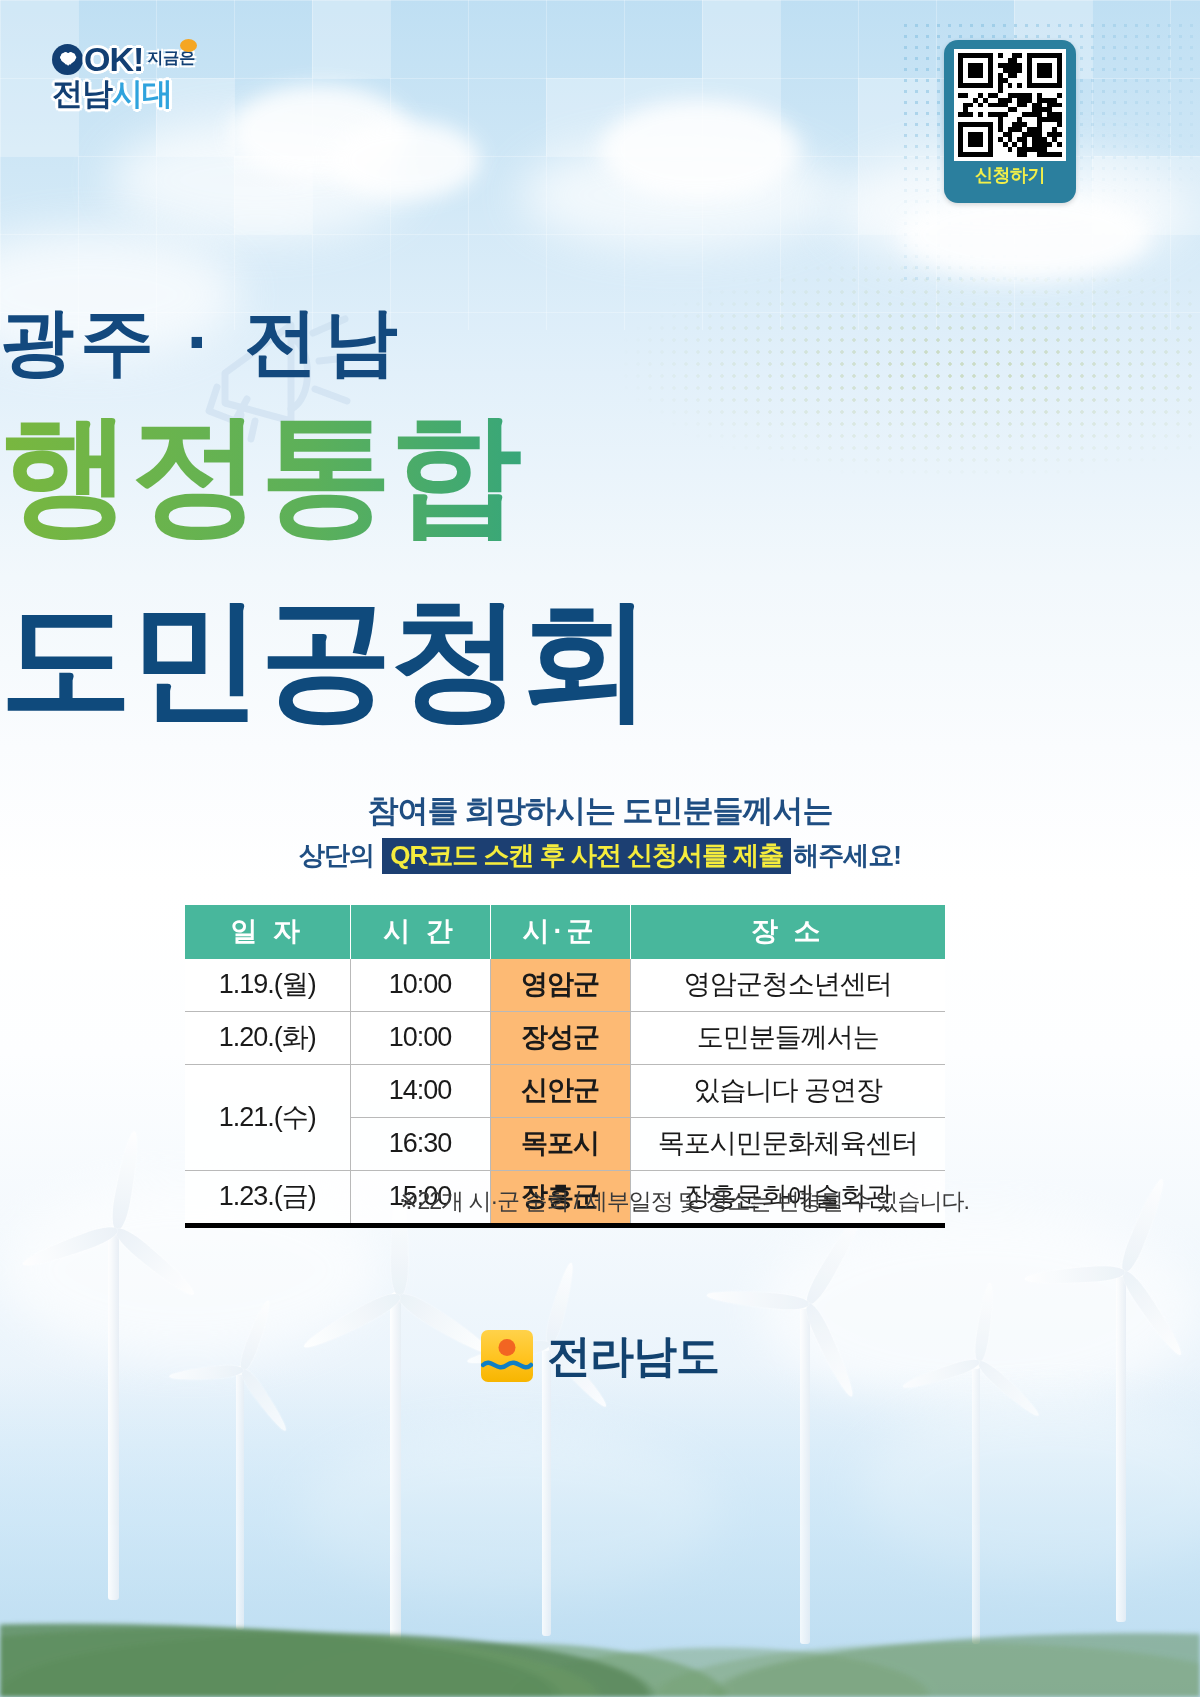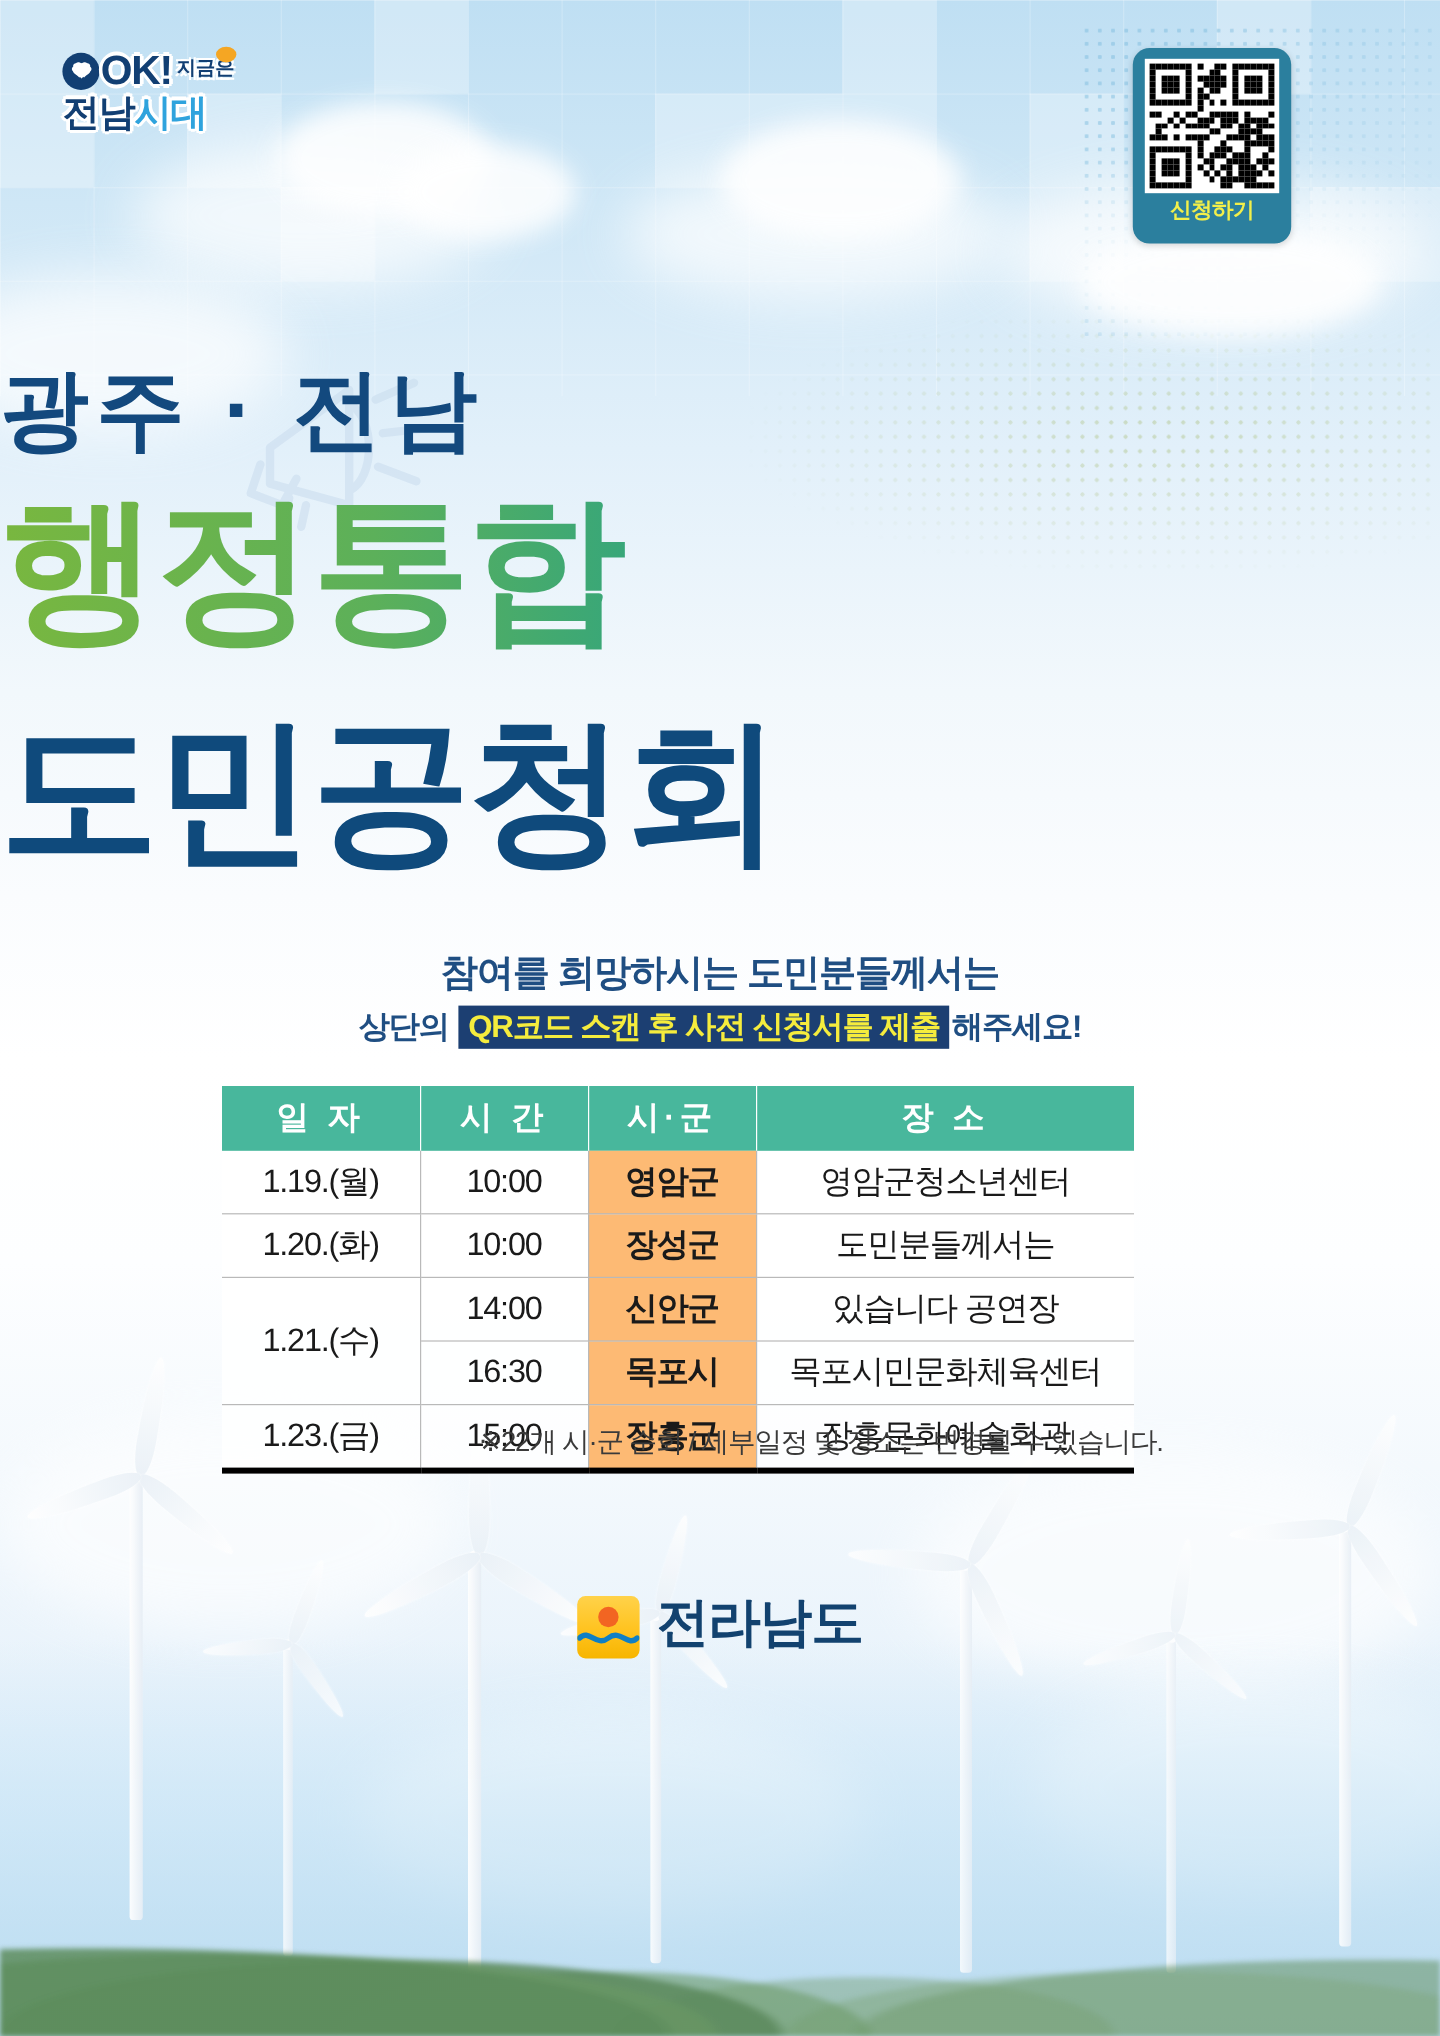--- a/index.html
+++ b/index.html
@@ -182,21 +182,21 @@
     width:52px; height:52px; border-radius:7px;
     background:linear-gradient(180deg,#ffd24a 0%,#ffc31f 55%,#f7b500 100%);
     position:relative; overflow:hidden;
   }
   .jnd-sun {
     position:absolute; left:50%; top:9px; transform:translateX(-50%);
     width:17px; height:17px; border-radius:50%; background:#f26522;
   }
   .jnd-wave { position:absolute; left:0; bottom:7px; width:52px; height:22px; }
   .jnd-text {
-    font-size:44px; font-weight:bold; color:#12426f; letter-spacing:-1px; line-height:1;font-family:Liberation Mono, monospace;
+    font-size:44px; font-weight:bold; color:#12426f; letter-spacing:-1px; line-height:1;
   }
 
   
   .ground {
     position:absolute; left:0; bottom:0; width:1200px; height:330px;
     background:linear-gradient(180deg, rgba(205,232,248,0) 0%, rgba(196,226,244,.55) 45%, rgba(180,216,238,.8) 100%);
   }
   .trees {
     position:absolute; left:0; bottom:0; width:1200px; height:170px;
     background:

